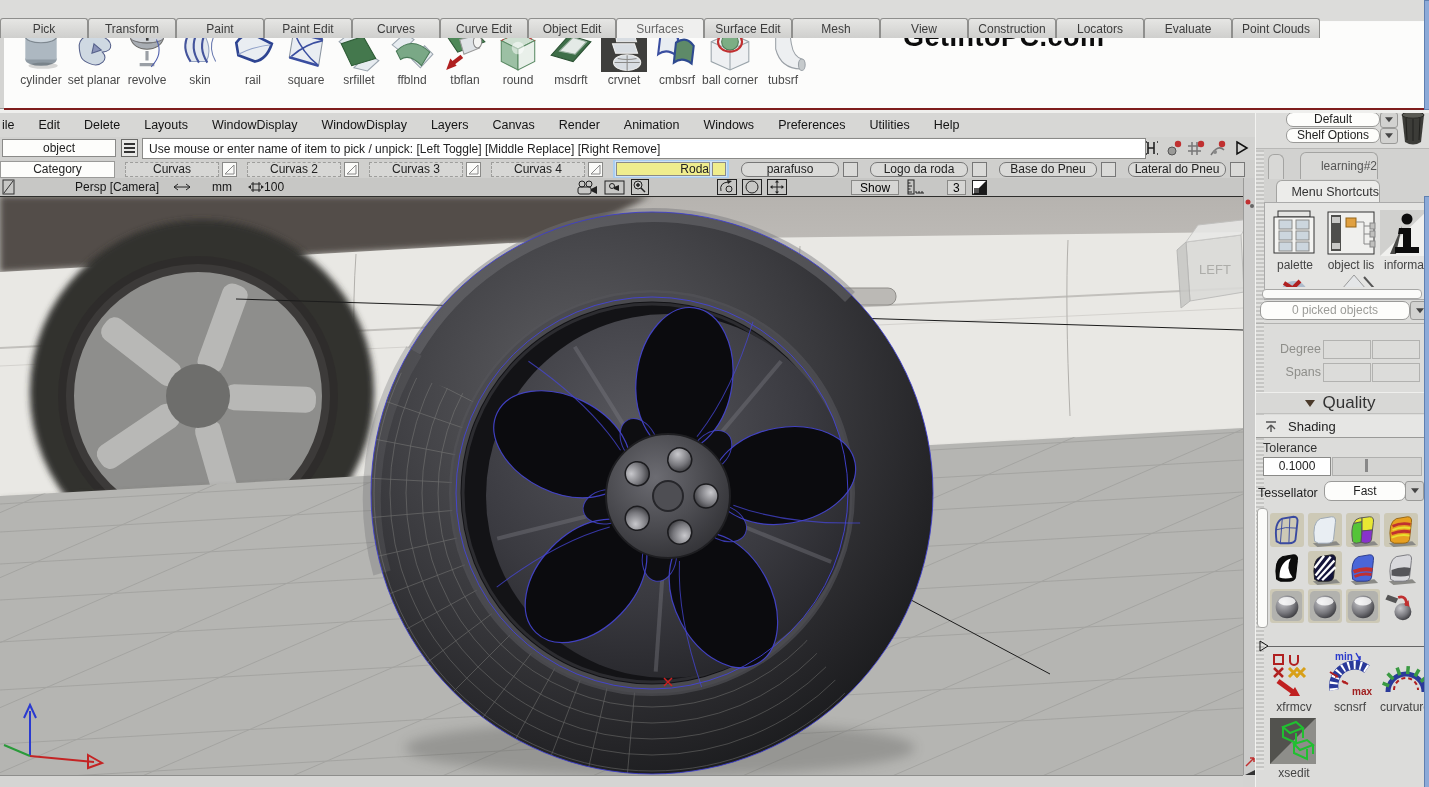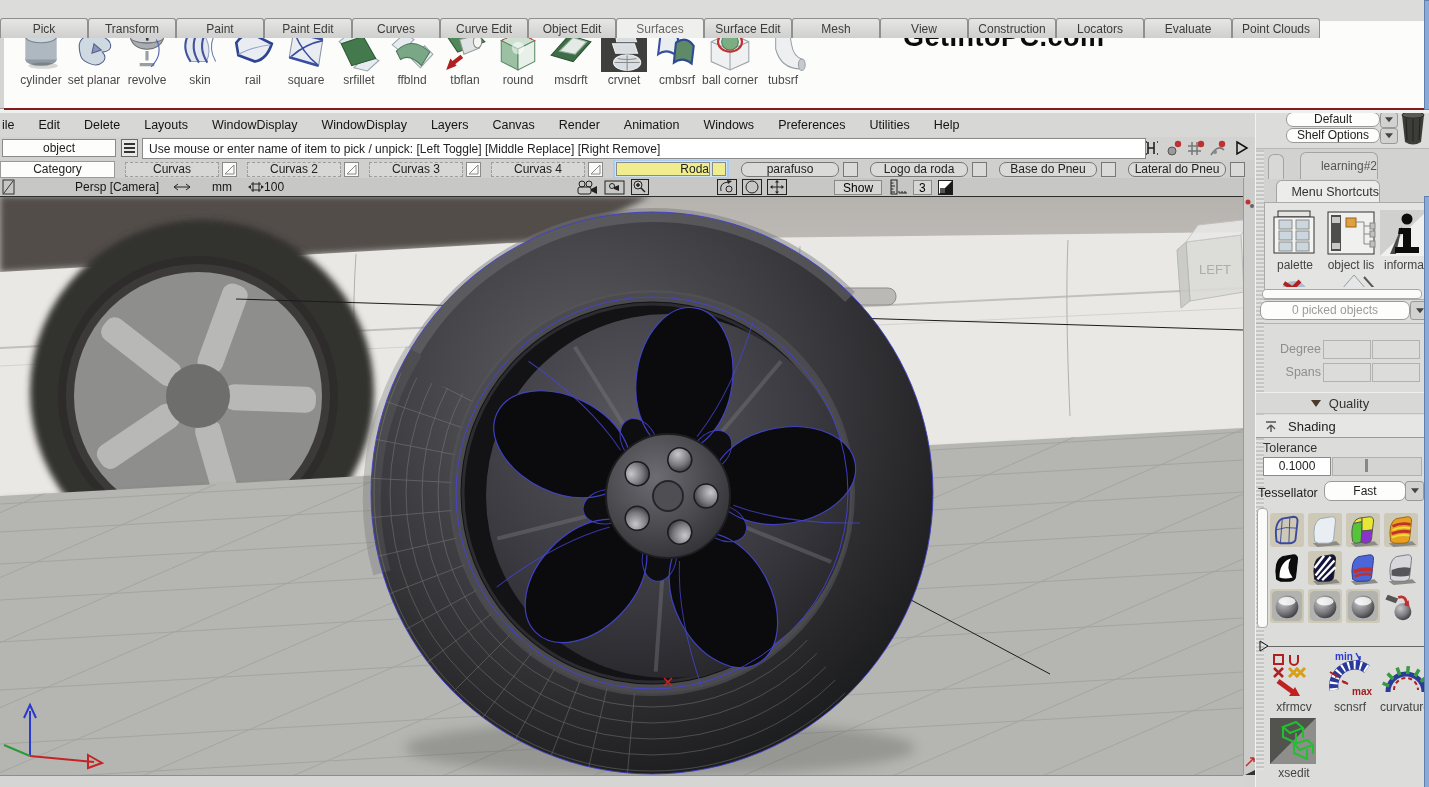--- a/index.html
+++ b/index.html
@@ -38,21 +38,21 @@
   .cat{width:113px;height:15px;background:#fdfdfb;border:1px solid #9a9a98;text-align:center;font-size:12px;line-height:15px;flex:none}
   .lay{height:13px;width:92px;border:1px dashed #9e9e9c;background:#d7d7d5;font-size:12px;text-align:center;line-height:13px;margin-left:10px;color:#222;flex:none}
   .ltri{width:13px;height:13px;background:#fbfbf9;border:1px solid #8a8a88;margin-left:3px;flex:none}
   .rodawrap{margin-left:10px;border:2px solid #a9cdf2;background:#cfe2f4;padding:1px;display:flex;flex:none}
   .roda{width:92px;height:12px;border:1px solid #8a8a88;text-align:right;font-size:12px;line-height:12px}
   .rodacb{width:12px;height:12px;border:1px solid #8a8a88;margin-left:2px}
   .spill{width:96px;height:13px;border:1px solid #777;border-radius:7px;background:#dadad8;font-size:12px;text-align:center;line-height:13px;margin-left:12px;flex:none}
   .scb{width:13px;height:13px;border:1px solid #777;background:#dadad8;margin-left:4px;flex:none}
   
   .vptool{left:0;top:178px;width:1243px;height:18px;background:#c7c7c5;border-bottom:1px solid #2e2e2c;display:flex;align-items:center;font-size:12px;color:#161616;z-index:30}
-  .vbtn{border:1px solid #8a8a88;background:#d6d6d4;font-size:12px;padding:0 8px;height:15px;line-height:14px;margin-left:5px}
+  .vbtn{border:1px solid #8a8a88;background:#d6d6d4;font-size:12px;padding:0 8px;height:15px;line-height:14px;margin-left:22px}
   .scene{left:0;top:196px;width:1243px;height:709px;z-index:1}
   .vstrip{left:1243px;top:178px;width:12px;height:597px;background:#cccccb;border-left:1px solid #9a9a98;z-index:31}
   .statusstrip{left:0;top:775px;width:1243px;height:12px;background:#d5d5d3;border-top:1px solid #8e8e8c;z-index:31}
   
   .panel{left:1255px;top:110px;width:174px;height:677px;background:#dcdcda;border-left:1px solid #f2f2f0;z-index:50}
   .pill{position:absolute;background:#fdfdfb;border:1px solid #9a9a98;border-radius:7px;font-size:12px;text-align:center;color:#222}
   .arrbox{position:absolute;background:#d2d2d0;border:1px solid #9a9a98;border-radius:3px}
   .arrbox:before{content:"";position:absolute;left:50%;top:50%;transform:translate(-50%,-30%);border:4px solid transparent;border-top:5px solid #444}
   .ptab{position:absolute;background:#d8d8d6;border:1px solid #a4a4a2;border-bottom:none;border-radius:6px 6px 0 0;font-size:12px;color:#555;text-align:right}
   .plabel{position:absolute;font-size:12px;color:#444;text-align:center;white-space:nowrap}
@@ -680,21 +680,21 @@
   <div class="plabel" style="left:10px;top:232px;width:55px;text-align:right;color:#8e8e8a;font-size:12.5px">Degree</div>
   <div class="pfield" style="left:67px;top:230px;width:46px;height:17px"></div>
   <div class="pfield" style="left:116px;top:230px;width:46px;height:17px"></div>
   <div class="plabel" style="left:10px;top:255px;width:55px;text-align:right;color:#8e8e8a;font-size:12.5px">Spans</div>
   <div class="pfield" style="left:67px;top:253px;width:46px;height:17px"></div>
   <div class="pfield" style="left:116px;top:253px;width:46px;height:17px"></div>
 
   
   <div style="position:absolute;left:0;top:282px;width:168px;height:20px;background:#d8d8d6;border-top:1px solid #efefed;border-bottom:1px solid #c0c0be;display:flex;align-items:center;justify-content:center;gap:8px">
     <span style="width:0;height:0;border:5px solid transparent;border-top:7px solid #4a3a2a;margin-top:5px"></span>
-    <span style="font-size:13px;color:#333">Quality</span>
+    <span style="font-size:17px;color:#333">Quality</span>
   </div>
   <div style="position:absolute;left:0;top:305px;width:168px;height:22px;background:#e6e6e4;border-bottom:1px solid #9a9a98;display:flex;align-items:center">
     <svg width="14" height="14" viewBox="0 0 14 14" style="margin-left:8px">
         <path d="M2,3 h10 M7,13 V6 M7,6 l-4,4 M7,6 l4,4" stroke="#555" fill="none" stroke-width="1.4"></path>
       </svg>
     <span style="font-size:13px;color:#222;margin-left:10px">Shading</span>
   </div>
   <div class="plabel" style="left:7px;top:331px;text-align:left;color:#333;font-size:12.5px">Tolerance</div>
   <div style="position:absolute;left:7px;top:347px;width:66px;height:17px;background:#fff;border:1px solid #8a8a88;font-size:12px;text-align:center;line-height:17px">0.1000</div>
   <div style="position:absolute;left:76px;top:347px;width:88px;height:17px;background:#d4d4d2;border:1px solid #b0b0ae">

